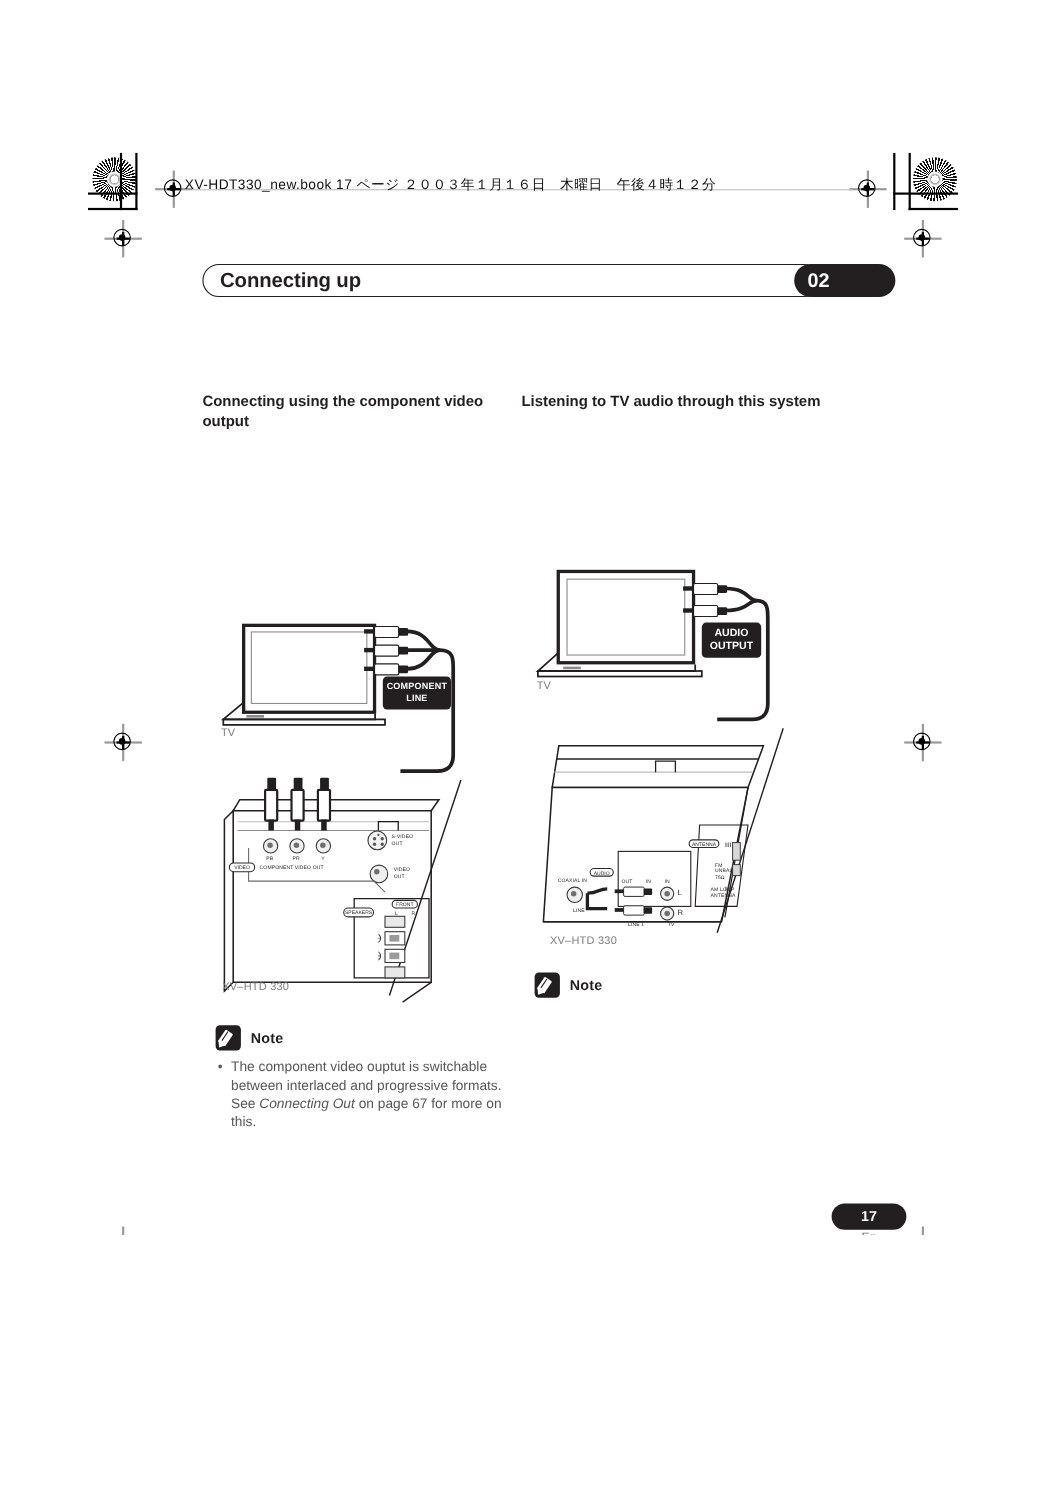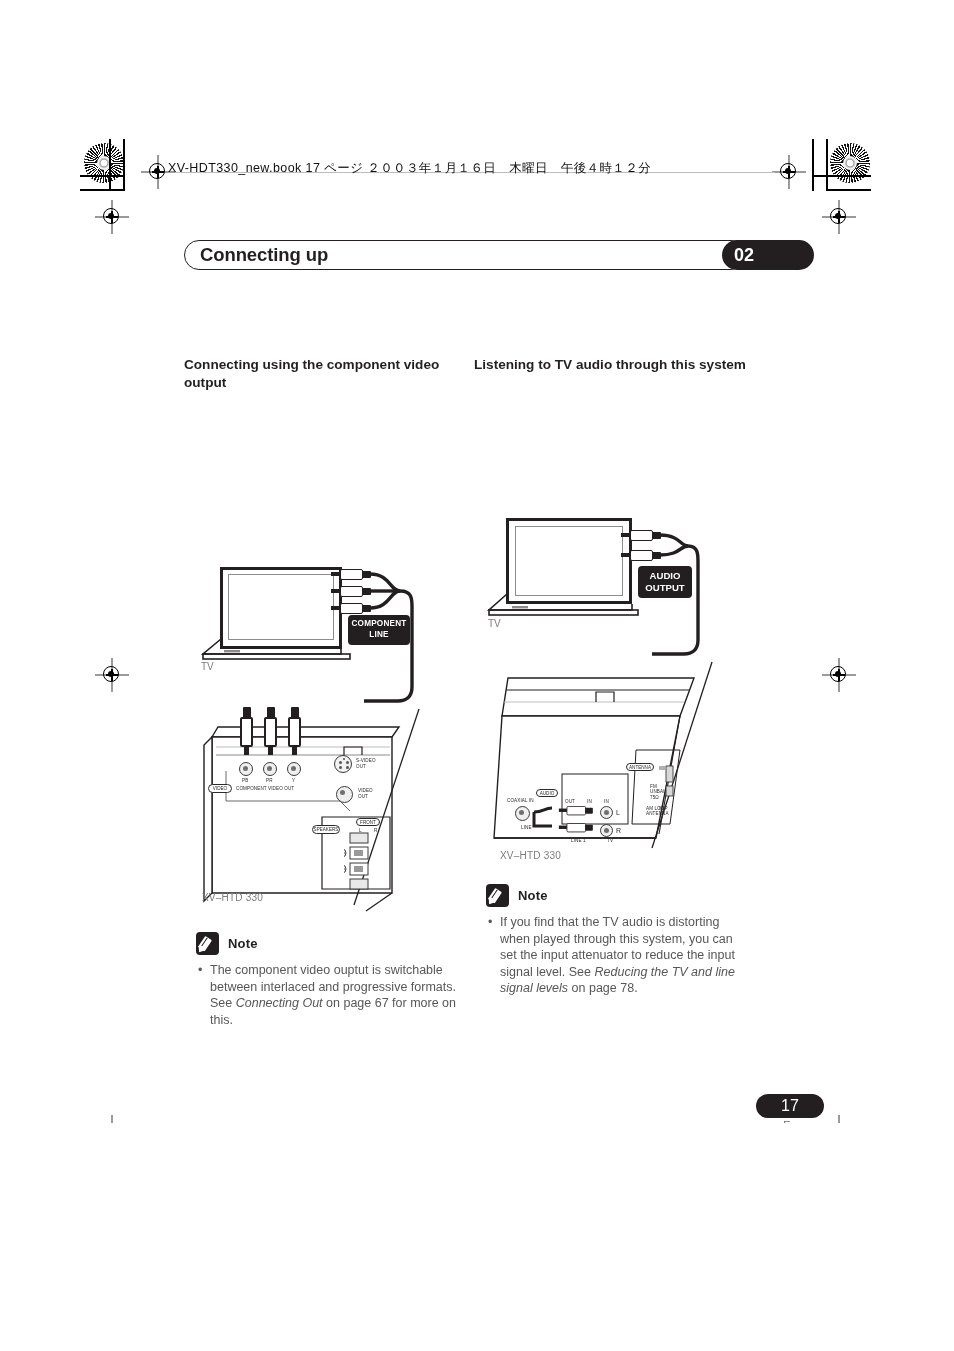--- a/index.html
+++ b/index.html
@@ -217,22 +217,22 @@
     left: 756px;
     top: 1094px;
     width: 68px;
     height: 24px;
     background: #231f20;
     border-radius: 12px;
     text-align: center;
   }
   .pagenum-pill span {
     color: #fff;
-    font-size: 16px;
-    font-weight: normal;
+    font-size: 13px;
+    font-weight: bold;
     line-height: 24px;
   }
   .pagenum-lang {
     position: absolute;
     left: 756px;
     top: 1119px;
     width: 68px;
     text-align: center;
     font-size: 11px;
     color: #6d6d6d;
@@ -741,23 +741,20 @@
   </div>
 
   <div style="position:absolute; left:486px; top:884px; width:266px;">
     <div class="note-head">
       <div class="note-icon">
         <div class="pen"></div>
           <div class="penline"></div>
       </div>
       <div class="note-label">Note</div>
     </div>
-    <ul class="note-list">
-      <li><span>If you find that the TV audio is distorting when played through this system, you can set the input attenuator to reduce the input signal level. See </span><span class="ital">Reducing the TV and line signal levels</span><span> on page 78.</span></li>
-    </ul>
   </div>
 
   <div class="pagenum-pill">
     <span>17</span>
   </div>
   <div class="pagenum-lang">En</div>
 
 </div>
 
 </body></html>

